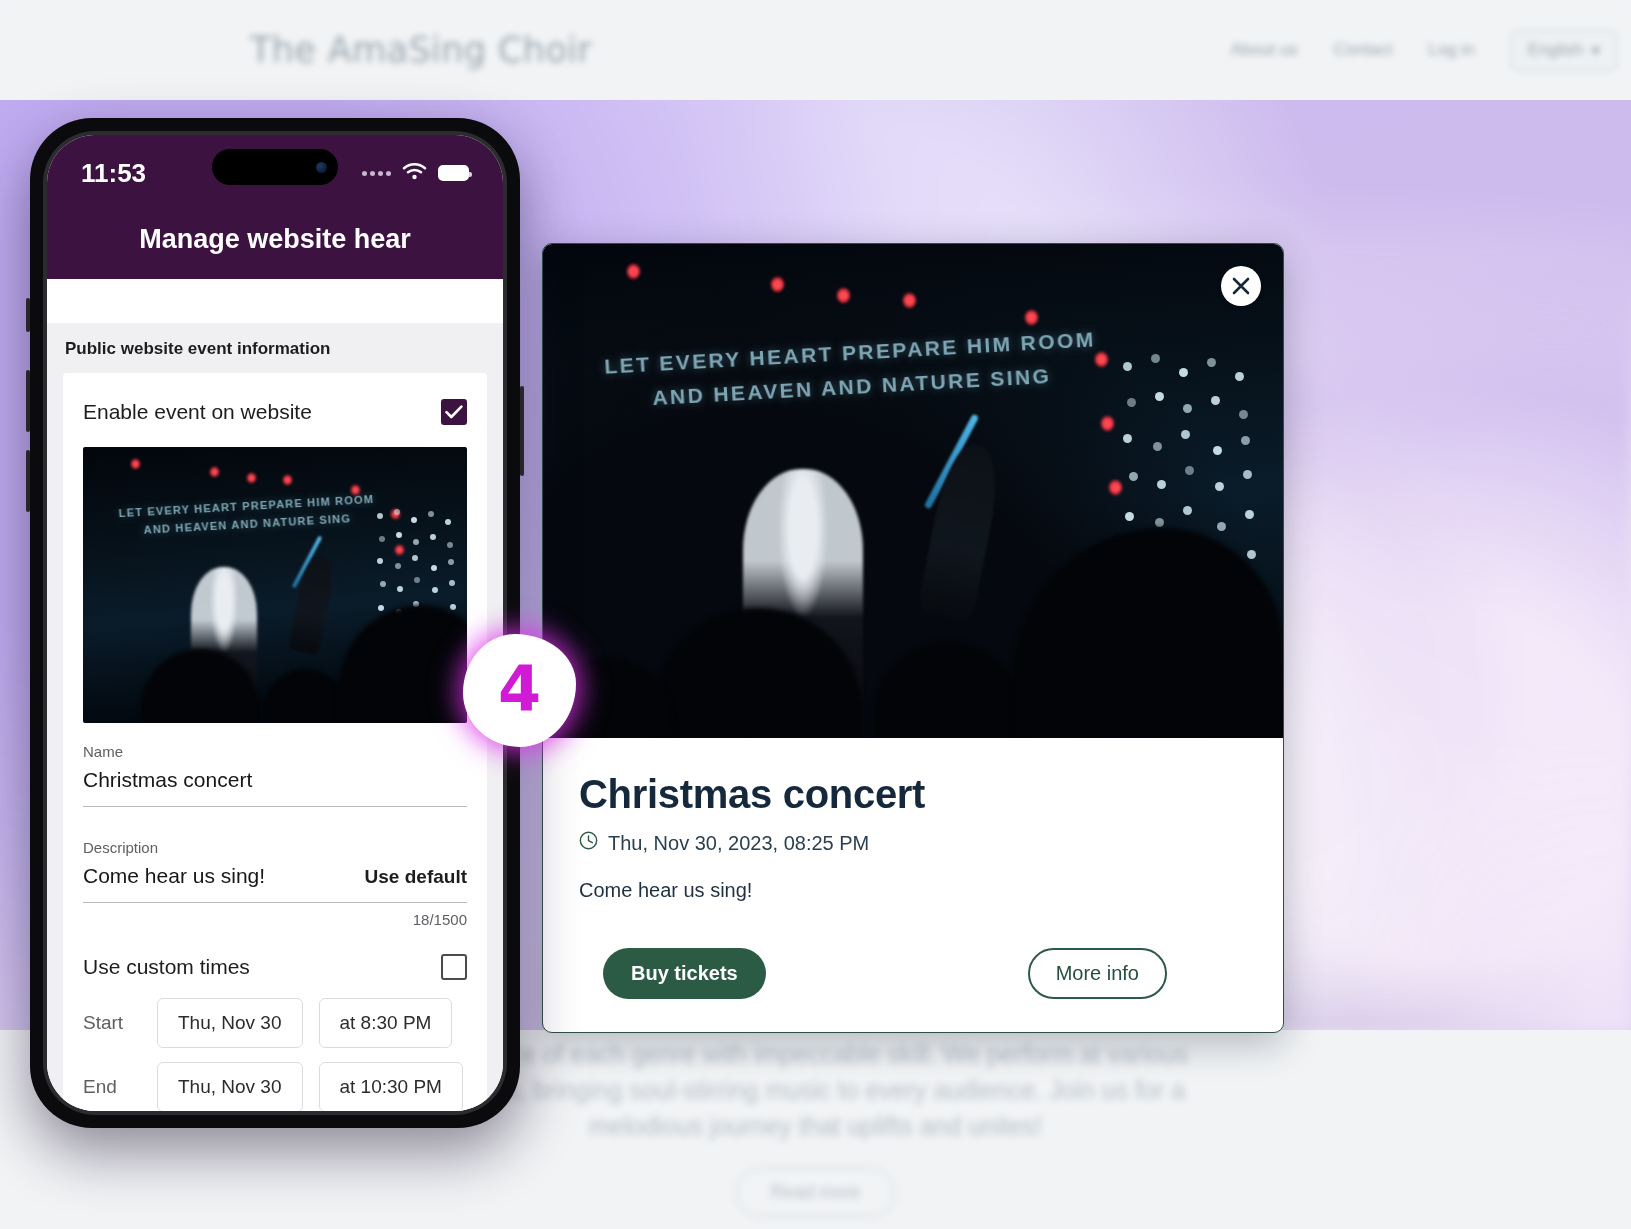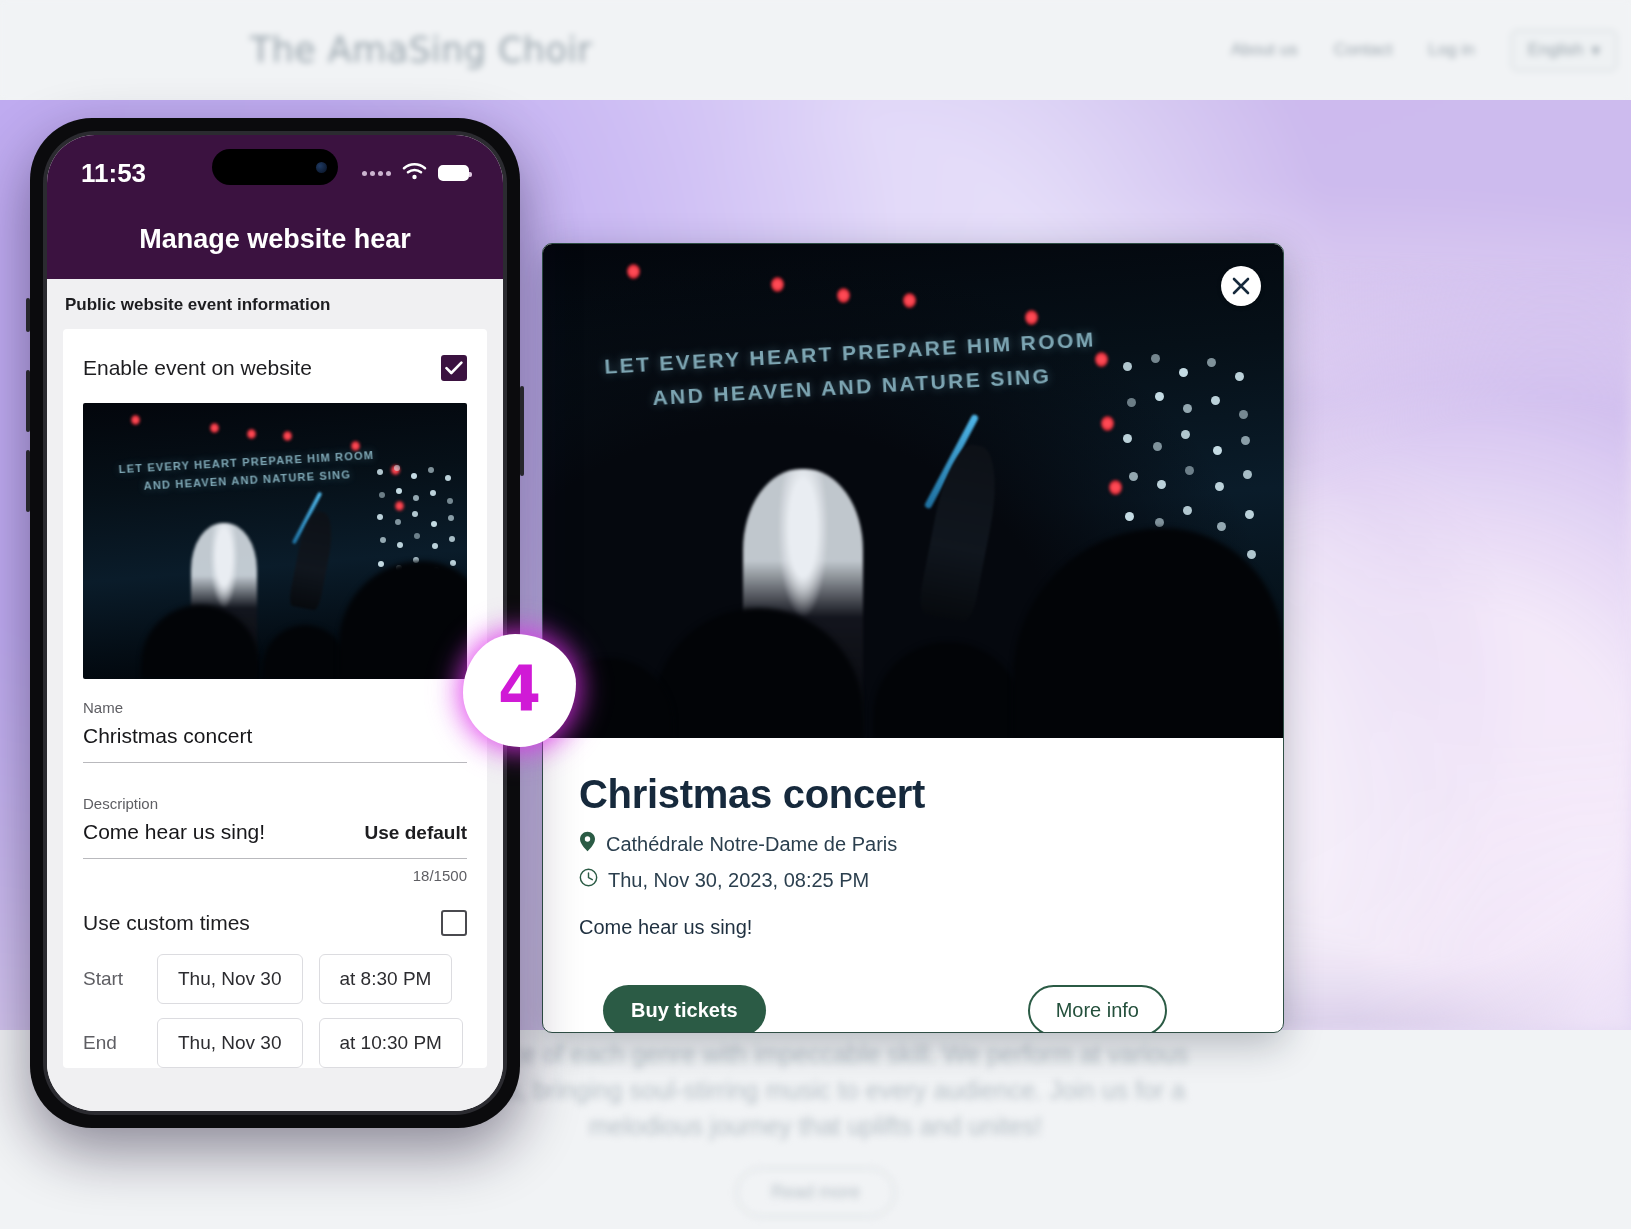--- a/index.html
+++ b/index.html
@@ -246,20 +246,21 @@
 
   .nav-title {
     background: #3b1240; color: #fff;
     text-align: center; font-size: 27px; font-weight: 700;
     padding: 13px 0 24px;
   }
   .app-body { background: #f0f0f2; height: 100%; position: relative; }
   .section-label {
     font-size: 17px; font-weight: 700; color: #1d1d20;
     padding: 16px 18px 14px;
+    margin-top: 44px;
   }
   .card {
     background: #fff; margin: 0 16px; border-radius: 4px;
     padding: 0 20px;
   }
   .row-toggle {
     display: flex; align-items: center; justify-content: space-between;
     padding: 26px 0 22px;
     font-size: 21px; color: #1d1d20;
   }
@@ -415,29 +416,20 @@
       <div class="modal-close">
         <svg width="22" height="22" viewBox="0 0 22 22" aria-hidden="true">
           <path d="M4 4 L18 18 M18 4 L4 18" stroke="#16293c" stroke-width="2.6" stroke-linecap="round"></path>
         </svg>
       </div>
     </div>
 
     <div class="modal-body">
       <div class="modal-title">Christmas concert</div>
 
-      <div class="meta-row">
-        <span>
-          <svg width="17" height="21" viewBox="0 0 17 21" aria-hidden="true">
-            <path d="M8.5 0.7C4.3 0.7 1 4 1 8.1c0 5.6 7.5 12.2 7.5 12.2S16 13.7 16 8.1C16 4 12.7.7 8.5.7z" fill="#2b5b45"></path>
-            <circle cx="8.5" cy="8" r="2.7" fill="#ffffff"></circle>
-          </svg>
-        </span>
-        <span>Cathédrale Notre-Dame de Paris</span>
-      </div>
 
       <div class="meta-row">
         <span>
           <svg width="19" height="19" viewBox="0 0 20 20" aria-hidden="true">
             <circle cx="10" cy="10" r="8.6" fill="none" stroke="#2b5b45" stroke-width="1.5"></circle>
             <path d="M10 5.2V10l4 2.3" stroke="#2b5b45" stroke-width="1.5" fill="none" stroke-linecap="round"></path>
           </svg>
         </span>
         <span>Thu, Nov 30, 2023, 08:25 PM</span>
       </div>

